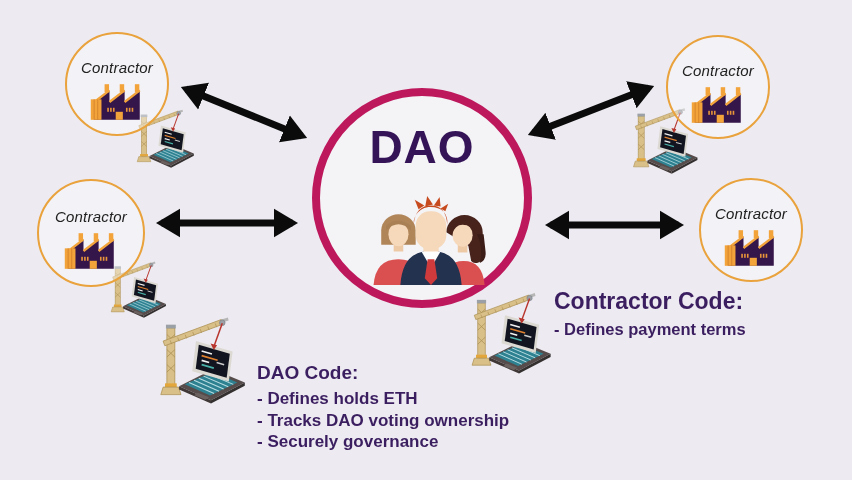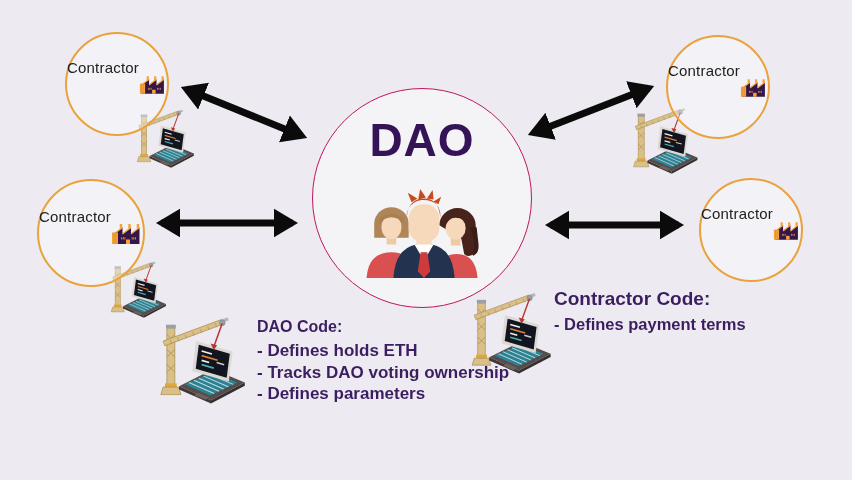--- a/index.html
+++ b/index.html
@@ -6,46 +6,46 @@
   .canvas{
     position:relative;width:852px;height:480px;overflow:hidden;
     background:#edebf1;
     font-family:"Liberation Sans", sans-serif;
   }
   svg{display:block;}
   .overlay{position:absolute;left:0;top:0;width:852px;height:480px;pointer-events:none;}
   .circle{
     position:absolute;box-sizing:border-box;border-radius:50%;
     border:2px solid #e9a23c;background:rgba(255,255,255,0.35);
-    display:flex;flex-direction:row;align-items:flex-start;
+    display:flex;flex-direction:column;align-items:center;font-style:italic;
   }
   .circle .node-label{
     font-size:15px;color:#212121;letter-spacing:.2px;white-space:nowrap;
   }
   .factory{width:57px;height:40px;margin-top:6px;}
   .dao-circle{
     position:absolute;left:312px;top:88px;width:220px;height:220px;
     box-sizing:border-box;border-radius:50%;
-    border:1px solid #be185d;background:rgba(255,255,255,0.4);
+    border:8px solid #be185d;background:rgba(255,255,255,0.4);
   }
   .dao-title{
     position:absolute;left:0;top:24px;width:100%;text-align:center;
     font-size:46px;font-weight:bold;color:#341457;letter-spacing:1px;line-height:1.2;
   }
   .people{position:absolute;left:44px;top:96px;width:134px;height:96px;}
   .crane{position:absolute;}
   .code-block{position:absolute;color:#3b1e60;}
   .code-block .code-heading{font-weight:bold;white-space:nowrap;}
   .code-block ul{list-style:none;margin:4px 0 0 0;padding:0;}
   .code-block li{font-weight:bold;white-space:nowrap;}
   .dao-code{left:257px;top:318px;}
-  .dao-code .code-heading{font-size:16px;}
+  .dao-code .code-heading{font-size:19px;margin-top:44px;}
   .dao-code li{font-size:17px;line-height:21.5px;}
   .contractor-code{left:554px;top:288px;}
-  .contractor-code .code-heading{font-size:19px;}
+  .contractor-code .code-heading{font-size:23px;}
   .contractor-code li{font-size:16.5px;line-height:21.5px;}
 </style>
 </head>
 <body>
 
 <div class="canvas">
 
   <svg width="0" height="0" style="position:absolute">
     <defs>
       <marker id="arrowhead" viewBox="0 0 3.4 4" markerWidth="3.5" markerHeight="4.2" refX="2.6" refY="2" orient="auto-start-reverse" markerUnits="strokeWidth">
@@ -186,21 +186,21 @@
     <svg class="people" viewBox="0 0 140 100">
         <use href="#people-sym"></use>
       </svg>
   </div>
 
   <div class="code-block dao-code">
     <div class="code-heading">DAO Code:</div>
     <ul>
       <li>- Defines holds ETH</li>
       <li>- Tracks DAO voting ownership</li>
-      <li>- Defines parameters</li>
+      <li>- Securely governance</li>
     </ul>
   </div>
 
   <div class="code-block contractor-code">
     <div class="code-heading">Contractor Code:</div>
     <ul>
       <li>- Defines payment terms</li>
     </ul>
   </div>
 

